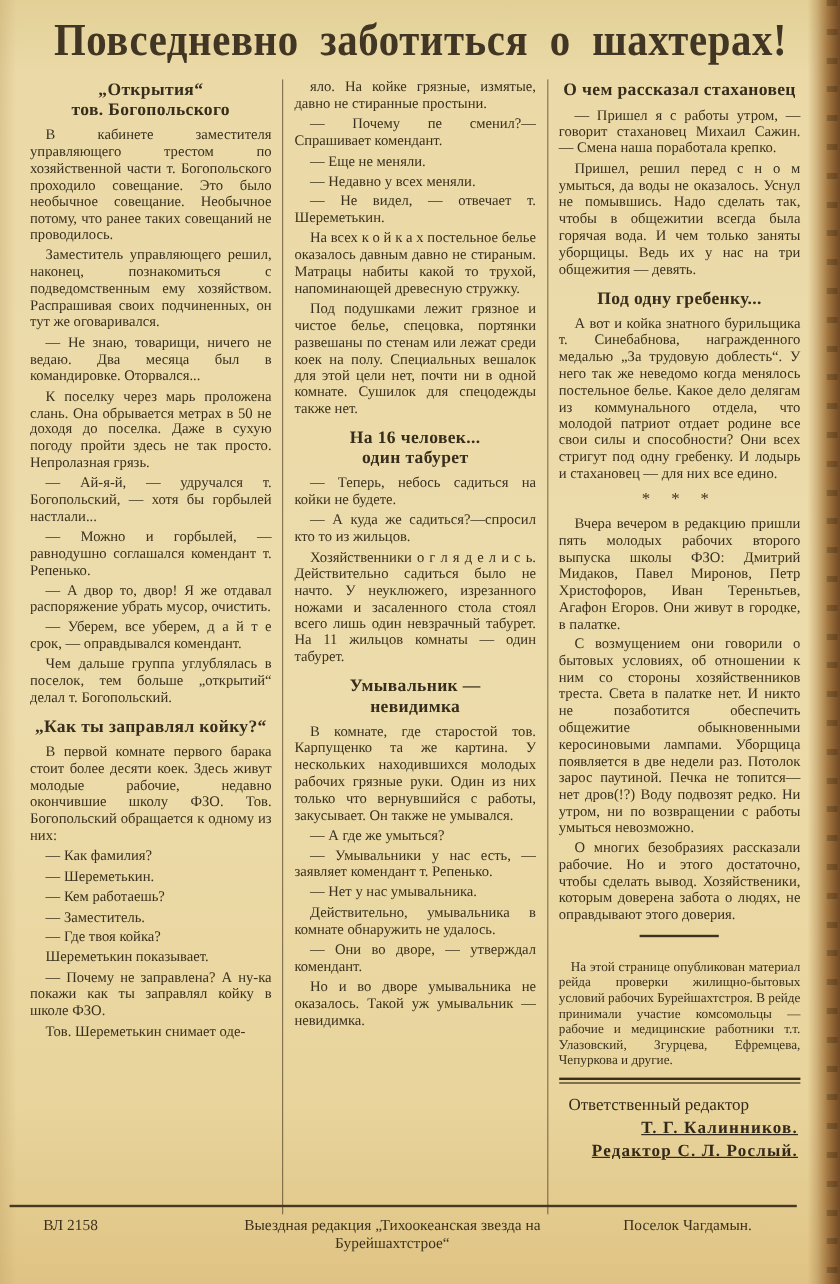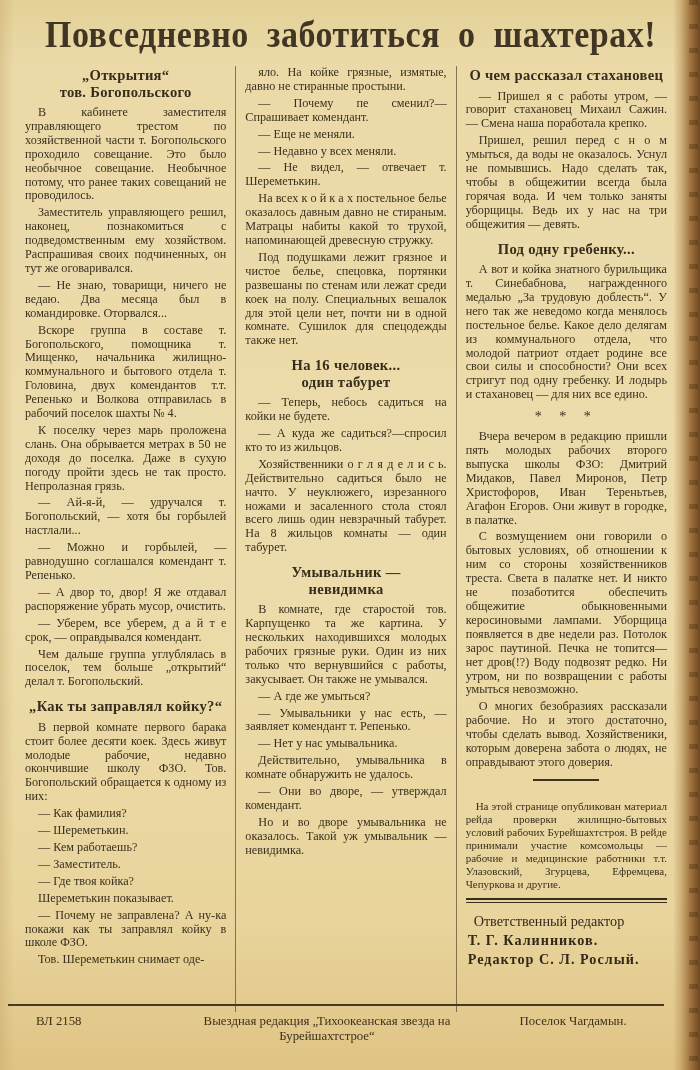--- a/index.html
+++ b/index.html
@@ -30,21 +30,21 @@
     font-weight:bold;text-align:center;font-size:14.6px;line-height:16.5px;
     margin:9px 0 6px;white-space:pre-line;color:#372d1c;letter-spacing:.3px;
   }
   .col .bh:first-child{margin-top:1px;}
   .stars{text-align:center;font-size:14px;letter-spacing:7px;line-height:16px;margin:7px 0 5px;}
   .rule.short{width:66px;height:2px;background:#3e331c;margin:9px auto 9px;}
   .rule.double{height:2px;border-top:2px solid #3a2f1a;border-bottom:1px solid #3a2f1a;margin:7px 0 9px;}
   .editor{margin-top:2px;font-size:14.2px;line-height:19px;color:#33291a;}
   .editor .eline{padding:0 2px;}
   .editor .e-left{text-align:left;padding-left:8px;}
-  .editor .e-center{text-align:left;}
+  .editor .e-center{text-align:right;text-decoration:underline;}
   .editor .e-bold{font-weight:bold;letter-spacing:1px;}
   .page-edge{
     position:absolute;top:0;right:0;bottom:0;width:27px;
     background:linear-gradient(90deg, rgba(176,140,85,0) 0%, rgba(183,144,88,.55) 30%, #a37841 62%, #84592e 85%, #6f4a25 100%);
   }
   .page-edge::before{
     content:"";position:absolute;top:0;bottom:0;right:2px;width:9px;
     background:repeating-linear-gradient(180deg, rgba(42,26,10,.38) 0 5px, rgba(42,26,10,0) 5px 24px);
     opacity:.7;
   }
@@ -61,21 +61,20 @@
 <div class="page">
   <div class="headline">Повседневно заботиться о шахтерах!</div>
 
   <div class="columns">
       <div class="col rule-right">
         <div class="bh">„Открытия“
 тов. Богопольского</div>
         <p class="bp">В кабинете заместителя управляющего трестом по хозяйственной части т. Богопольского проходило совещание. Это было необычное совещание. Необычное потому, что ранее таких совещаний не проводилось.</p>
         <p class="bp">Заместитель управляющего решил, наконец, познакомиться с подведомственным ему хозяйством. Распрашивая своих подчиненных, он тут же оговаривался.</p>
         <p class="bp">— Не знаю, товарищи, ничего не ведаю. Два месяца был в командировке. Оторвался...</p>
-        <p class="bp">Вскоре группа в составе т. Богопольского, помощника т. Мищенко, начальника жилищно-коммунального и бытового отдела т. Головина, двух комендантов т.т. Репенько и Волкова отправилась в рабочий поселок шахты № 4.</p>
         <p class="bp">К поселку через марь проложена слань. Она обрывается метрах в 50 не доходя до поселка. Даже в сухую погоду пройти здесь не так просто. Непролазная грязь.</p>
         <p class="bp">— Ай-я-й, — удручался т. Богопольский, — хотя бы горбылей настлали...</p>
         <p class="bp">— Можно и горбылей, — равнодушно соглашался комендант т. Репенько.</p>
         <p class="bp">— А двор то, двор! Я же отдавал распоряжение убрать мусор, очистить.</p>
         <p class="bp">— Уберем, все уберем, д а й т е срок, — оправдывался комендант.</p>
         <p class="bp">Чем дальше группа углублялась в поселок, тем больше „открытий“ делал т. Богопольский.</p>
         <div class="bh">„Как ты заправлял койку?“</div>
         <p class="bp">В первой комнате первого барака стоит более десяти коек. Здесь живут молодые рабочие, недавно окончившие школу ФЗО. Тов. Богопольский обращается к одному из них:</p>
         <p class="bp">— Как фамилия?</p>
         <p class="bp">— Шереметькин.</p>
@@ -91,21 +90,21 @@
         <p class="bp">— Почему пе сменил?—Спрашивает комендант.</p>
         <p class="bp">— Еще не меняли.</p>
         <p class="bp">— Недавно у всех меняли.</p>
         <p class="bp">— Не видел, — отвечает т. Шереметькин.</p>
         <p class="bp">На всех к о й к а х постельное белье оказалось давным давно не стираным. Матрацы набиты какой то трухой, напоминающей древесную стружку.</p>
         <p class="bp">Под подушками лежит грязное и чистое белье, спецовка, портянки развешаны по стенам или лежат среди коек на полу. Специальных вешалок для этой цели нет, почти ни в одной комнате. Сушилок для спецодежды также нет.</p>
         <div class="bh">На 16 человек...
 один табурет</div>
         <p class="bp">— Теперь, небось садиться на койки не будете.</p>
         <p class="bp">— А куда же садиться?—спросил кто то из жильцов.</p>
-        <p class="bp">Хозяйственники о г л я д е л и с ь. Действительно садиться было не начто. У неуклюжего, изрезанного ножами и засаленного стола стоял всего лишь один невзрачный табурет. На 8 жильцов комнаты — один табурет.</p>
+        <p class="bp">Хозяйственники о г л я д е л и с ь. Действительно садиться было не начто. У неуклюжего, изрезанного ножами и засаленного стола стоял всего лишь один невзрачный табурет. На 11 жильцов комнаты — один табурет.</p>
         <div class="bh">Умывальник —
 невидимка</div>
         <p class="bp">В комнате, где старостой тов. Карпущенко та же картина. У нескольких находившихся молодых рабочих грязные руки. Один из них только что вернувшийся с работы, закусывает. Он также не умывался.</p>
         <p class="bp">— А где же умыться?</p>
         <p class="bp">— Умывальники у нас есть, — заявляет комендант т. Репенько.</p>
         <p class="bp">— Нет у нас умывальника.</p>
         <p class="bp">Действительно, умывальника в комнате обнаружить не удалось.</p>
         <p class="bp">— Они во дворе, — утверждал комендант.</p>
         <p class="bp">Но и во дворе умывальника не оказалось. Такой уж умывальник — невидимка.</p>
       </div>

